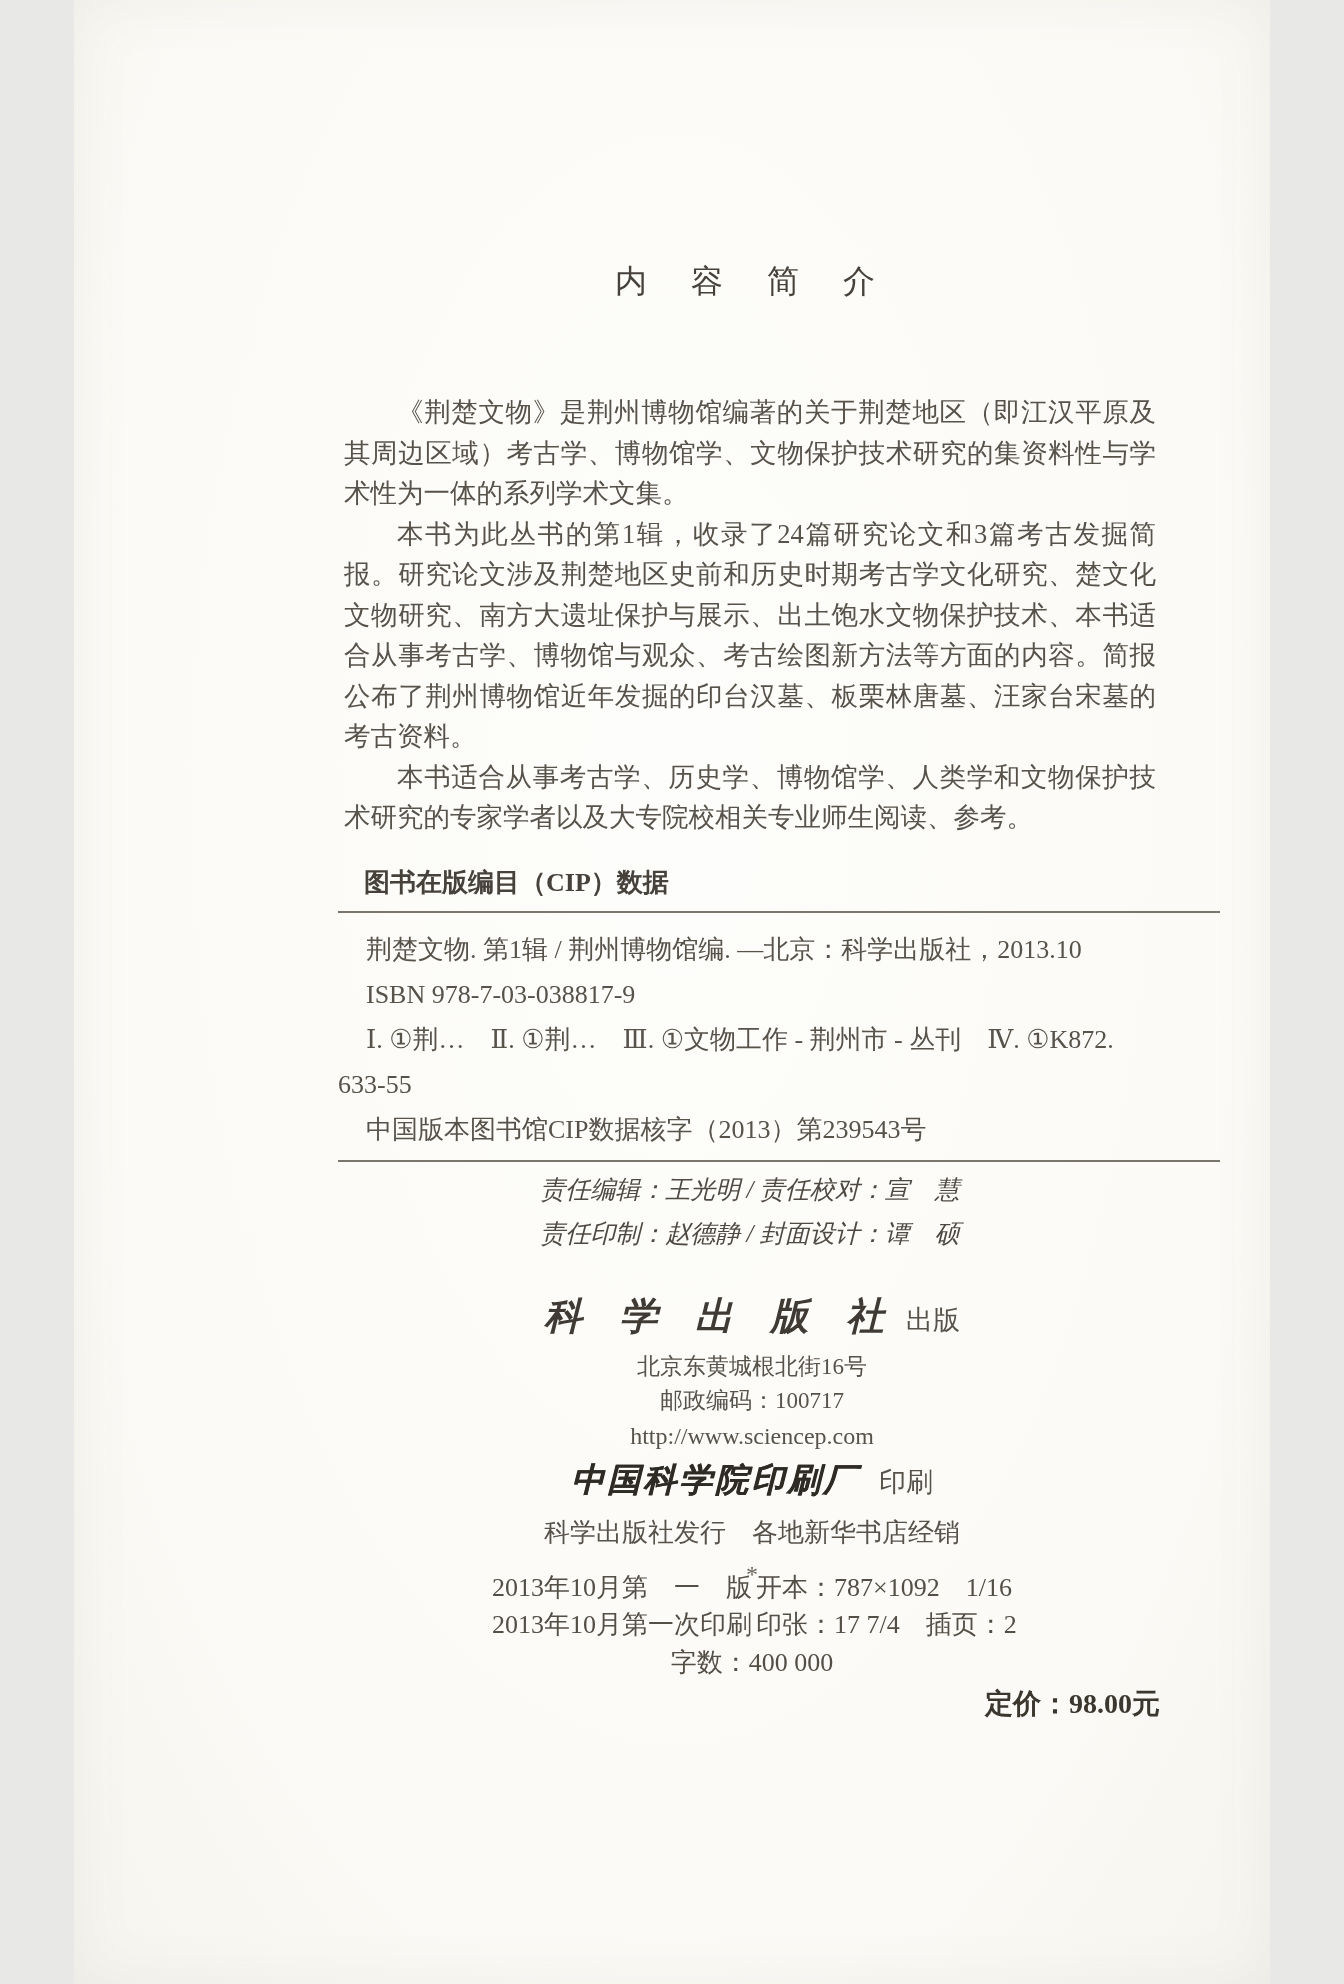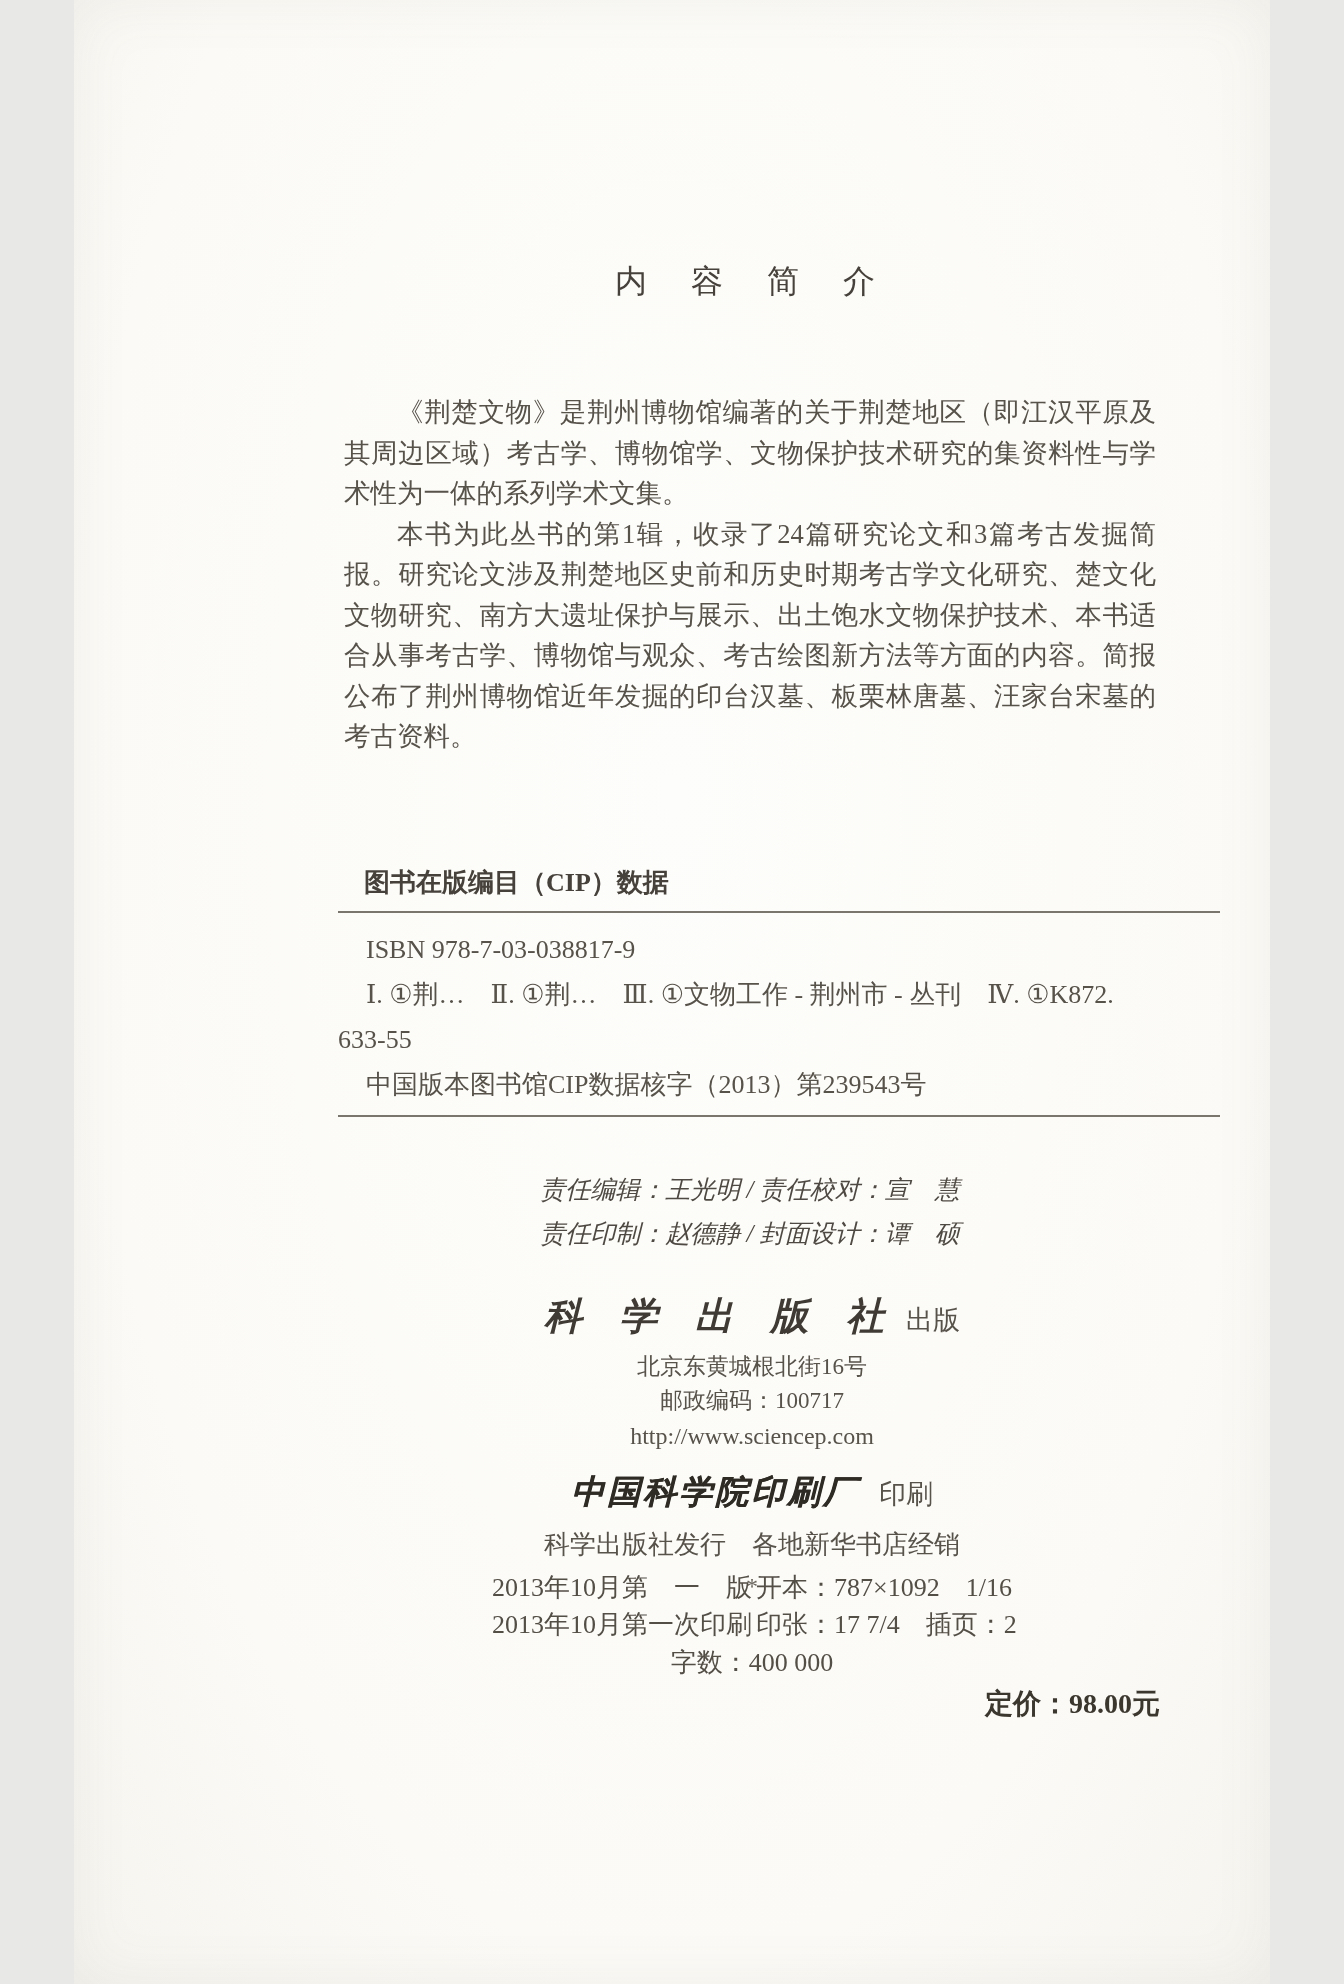--- a/index.html
+++ b/index.html
@@ -54,21 +54,21 @@
     text-align:center;
   }
   .pub-logo-line{line-height:52px;}
   .pub-logo{
     font-size:38px;font-weight:bold;font-style:italic;
     word-spacing:24px;color:#3f3a33;letter-spacing:2px;
   }
   .pub-suffix{font-size:27px;margin-left:16px;font-style:normal;}
   .pub-address,.pub-postcode{font-size:23px;line-height:34px;}
   .pub-url{font-size:24px;line-height:37px;}
-  .printer-line{line-height:46px;margin-top:14px;}
+  .printer-line{line-height:46px;margin-top:2px;}
   .printer-logo{
     font-size:33px;font-weight:900;font-style:italic;
     letter-spacing:3px;color:#2e2a24;
     text-shadow:0.6px 0 0 #2e2a24;
   }
   .distribution{font-size:26px;line-height:40px;margin-top:4px;}
   .star-sep{font-size:24px;line-height:30px;margin-top:6px;color:#6a655d;}
   
   .edition{
     position:absolute;top:1570px;left:270px;width:816px;
@@ -87,26 +87,28 @@
 </head>
 <body>
 
 <div class="sheet">
 
   <h1 class="page-title">内　容　简　介</h1>
 
   <section class="intro">
     <p>《荆楚文物》是荆州博物馆编著的关于荆楚地区（即江汉平原及其周边区域）考古学、博物馆学、文物保护技术研究的集资料性与学术性为一体的系列学术文集。</p>
     <p>本书为此丛书的第1辑，收录了24篇研究论文和3篇考古发掘简报。研究论文涉及荆楚地区史前和历史时期考古学文化研究、楚文化文物研究、南方大遗址保护与展示、出土饱水文物保护技术、本书适合从事考古学、博物馆与观众、考古绘图新方法等方面的内容。简报公布了荆州博物馆近年发掘的印台汉墓、板栗林唐墓、汪家台宋墓的考古资料。</p>
+    <p>本书适合从事考古学、历史学、博物馆学、人类学和文物保护技术研究的专家学者以及大专院校相关专业师生阅读、参考。</p>
   </section>
 
   <section class="cip">
     <p class="cip-header">图书在版编目（CIP）数据</p>
     <hr class="cip-rule">
     <div class="cip-body">
+      <div class="cip-line">荆楚文物. 第1辑 / 荆州博物馆编. —北京：科学出版社，2013.10</div>
       <div class="cip-line">ISBN 978-7-03-038817-9</div>
       <div class="cip-line">Ⅰ. ①荆…　Ⅱ. ①荆…　Ⅲ. ①文物工作 - 荆州市 - 丛刊　Ⅳ. ①K872.</div>
       <div class="cip-line hanging">633-55</div>
       <div class="cip-line">中国版本图书馆CIP数据核字（2013）第239543号</div>
     </div>
     <hr class="cip-rule-bottom">
   </section>
 
   <section class="staff">
     <div>责任编辑：王光明 / 责任校对：宣　慧</div>

